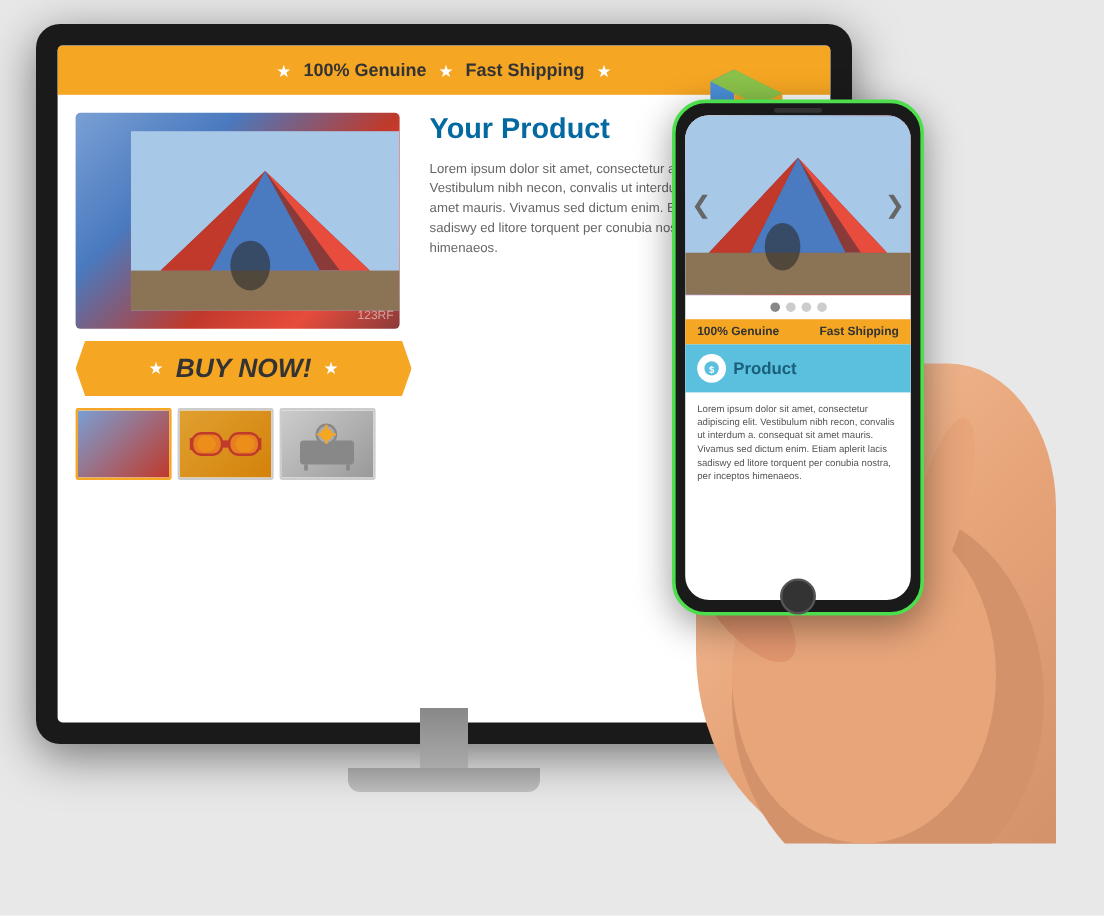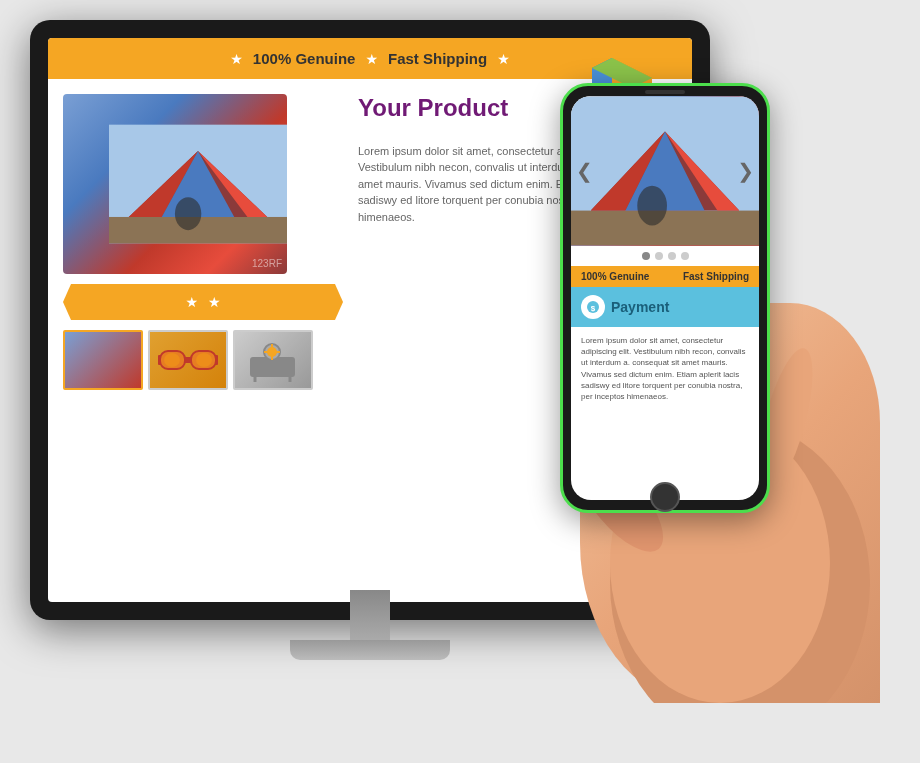--- a/index.html
+++ b/index.html
@@ -98,21 +98,21 @@
       padding: 15px;
       gap: 15px;
     }
 
     .product-image-area {
       width: 280px;
       flex-shrink: 0;
     }
 
     .tent-img {
-      width: 224px;
+      width: 270px;
       height: 180px;
       background: linear-gradient(135deg, #7a9fd4 0%, #4a7abf 30%, #c0392b 60%, #e74c3c 80%, #8b3a3a 100%);
       border-radius: 4px;
       position: relative;
       overflow: hidden;
       display: flex;
       align-items: center;
       padding-left: 46px;
     }
 
@@ -187,23 +187,23 @@
       background: linear-gradient(135deg, #ccc, #999);
     }
 
     .product-info {
       flex: 1;
     }
 
     .product-name {
       font-size: 24px;
       font-weight: 900;
-      color: #701a75;
+      color: #0369a1;
       line-height: 1.2;
-      margin-bottom: 20px;
+      margin-bottom: 10px;
     }
 
     .product-desc {
       font-size: 11px;
       color: #666;
       line-height: 1.5;
     }
 
     
     .phone-container {
@@ -408,20 +408,21 @@
 
                 <ellipse cx="120" cy="135" rx="20" ry="25" fill="#2c2c2c" opacity="0.6"></ellipse>
 
                 <polygon points="210,140 240,140 135,40" fill="#e74c3c"></polygon>
               </svg>
               <span class="watermark">123RF</span>
             </div>
 
             <div class="buy-now-banner">
               <span class="star">★</span>
+              <span class="buy-now-text">BUY NOW!</span>
               <span class="star">★</span>
             </div>
 
             <div class="thumbnails">
               <div class="thumb active">
                 <div class="thumb-tent"></div>
               </div>
               <div class="thumb">
                 <div class="thumb-goggles">
                   <svg width="60" height="35" viewBox="0 0 60 35">
@@ -501,21 +502,21 @@
           <span>Fast Shipping</span>
         </div>
 
         <div class="phone-payment">
           <div class="payment-icon">
             <svg width="14" height="14" viewBox="0 0 14 14">
               <circle cx="7" cy="7" r="6" fill="#5bc0de"></circle>
               <text x="7" y="11" text-anchor="middle" font-size="8" fill="white" font-weight="bold">$</text>
             </svg>
           </div>
-          <span class="payment-title">Payment</span>
+          <span class="payment-title">Product</span>
         </div>
 
         <div class="phone-payment-desc">Lorem ipsum dolor sit amet, consectetur adipiscing elit. Vestibulum nibh recon, convalis ut interdum a. consequat sit amet mauris. Vivamus sed dictum enim. Etiam aplerit lacis sadiswy ed litore torquent per conubia nostra, per inceptos himenaeos.</div>
 
       </div>
       <div class="phone-home-btn"></div>
     </div>
 
     <div class="phone-hand">
       <svg width="300" height="400" viewBox="0 0 300 400">

